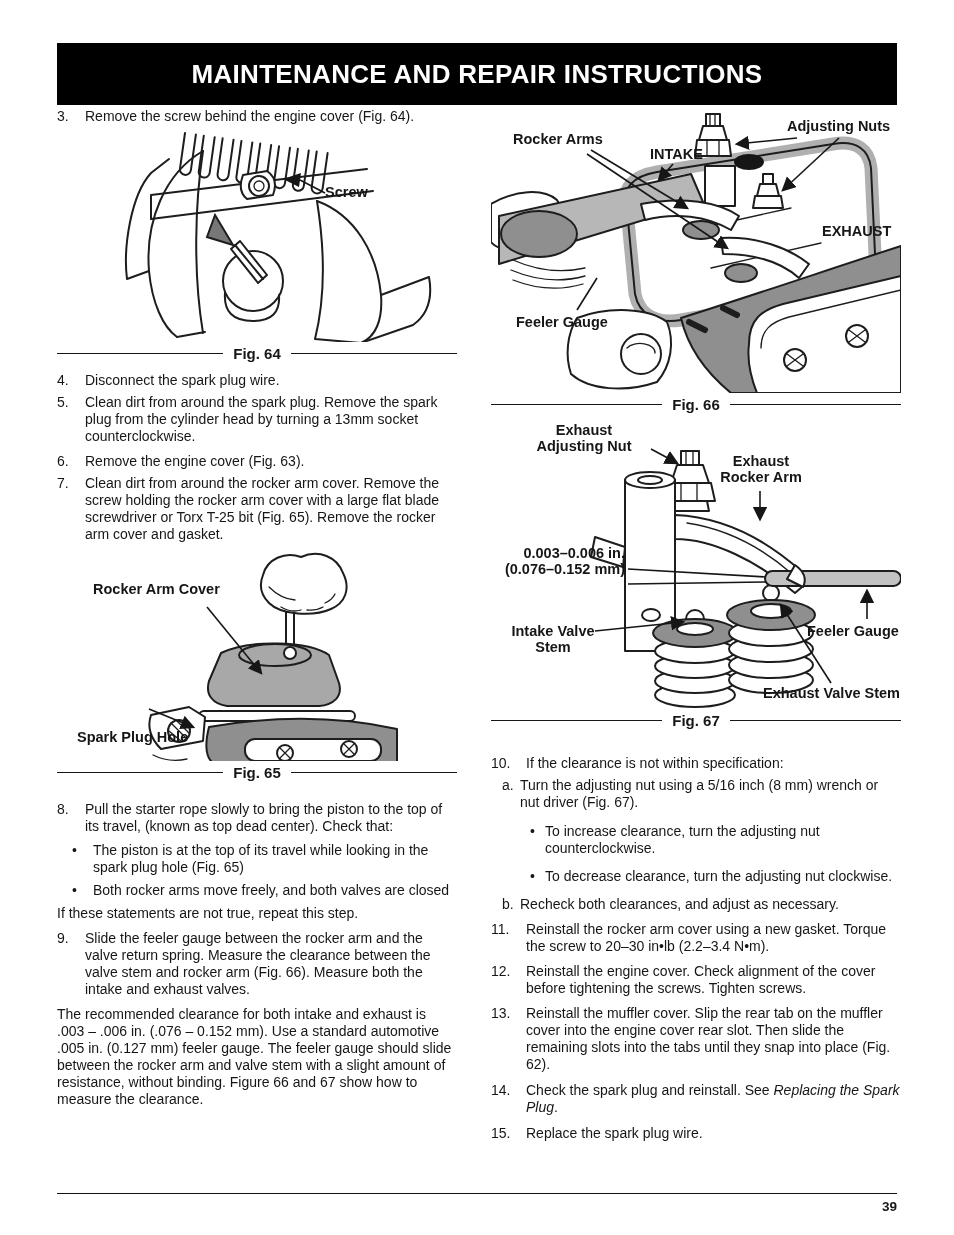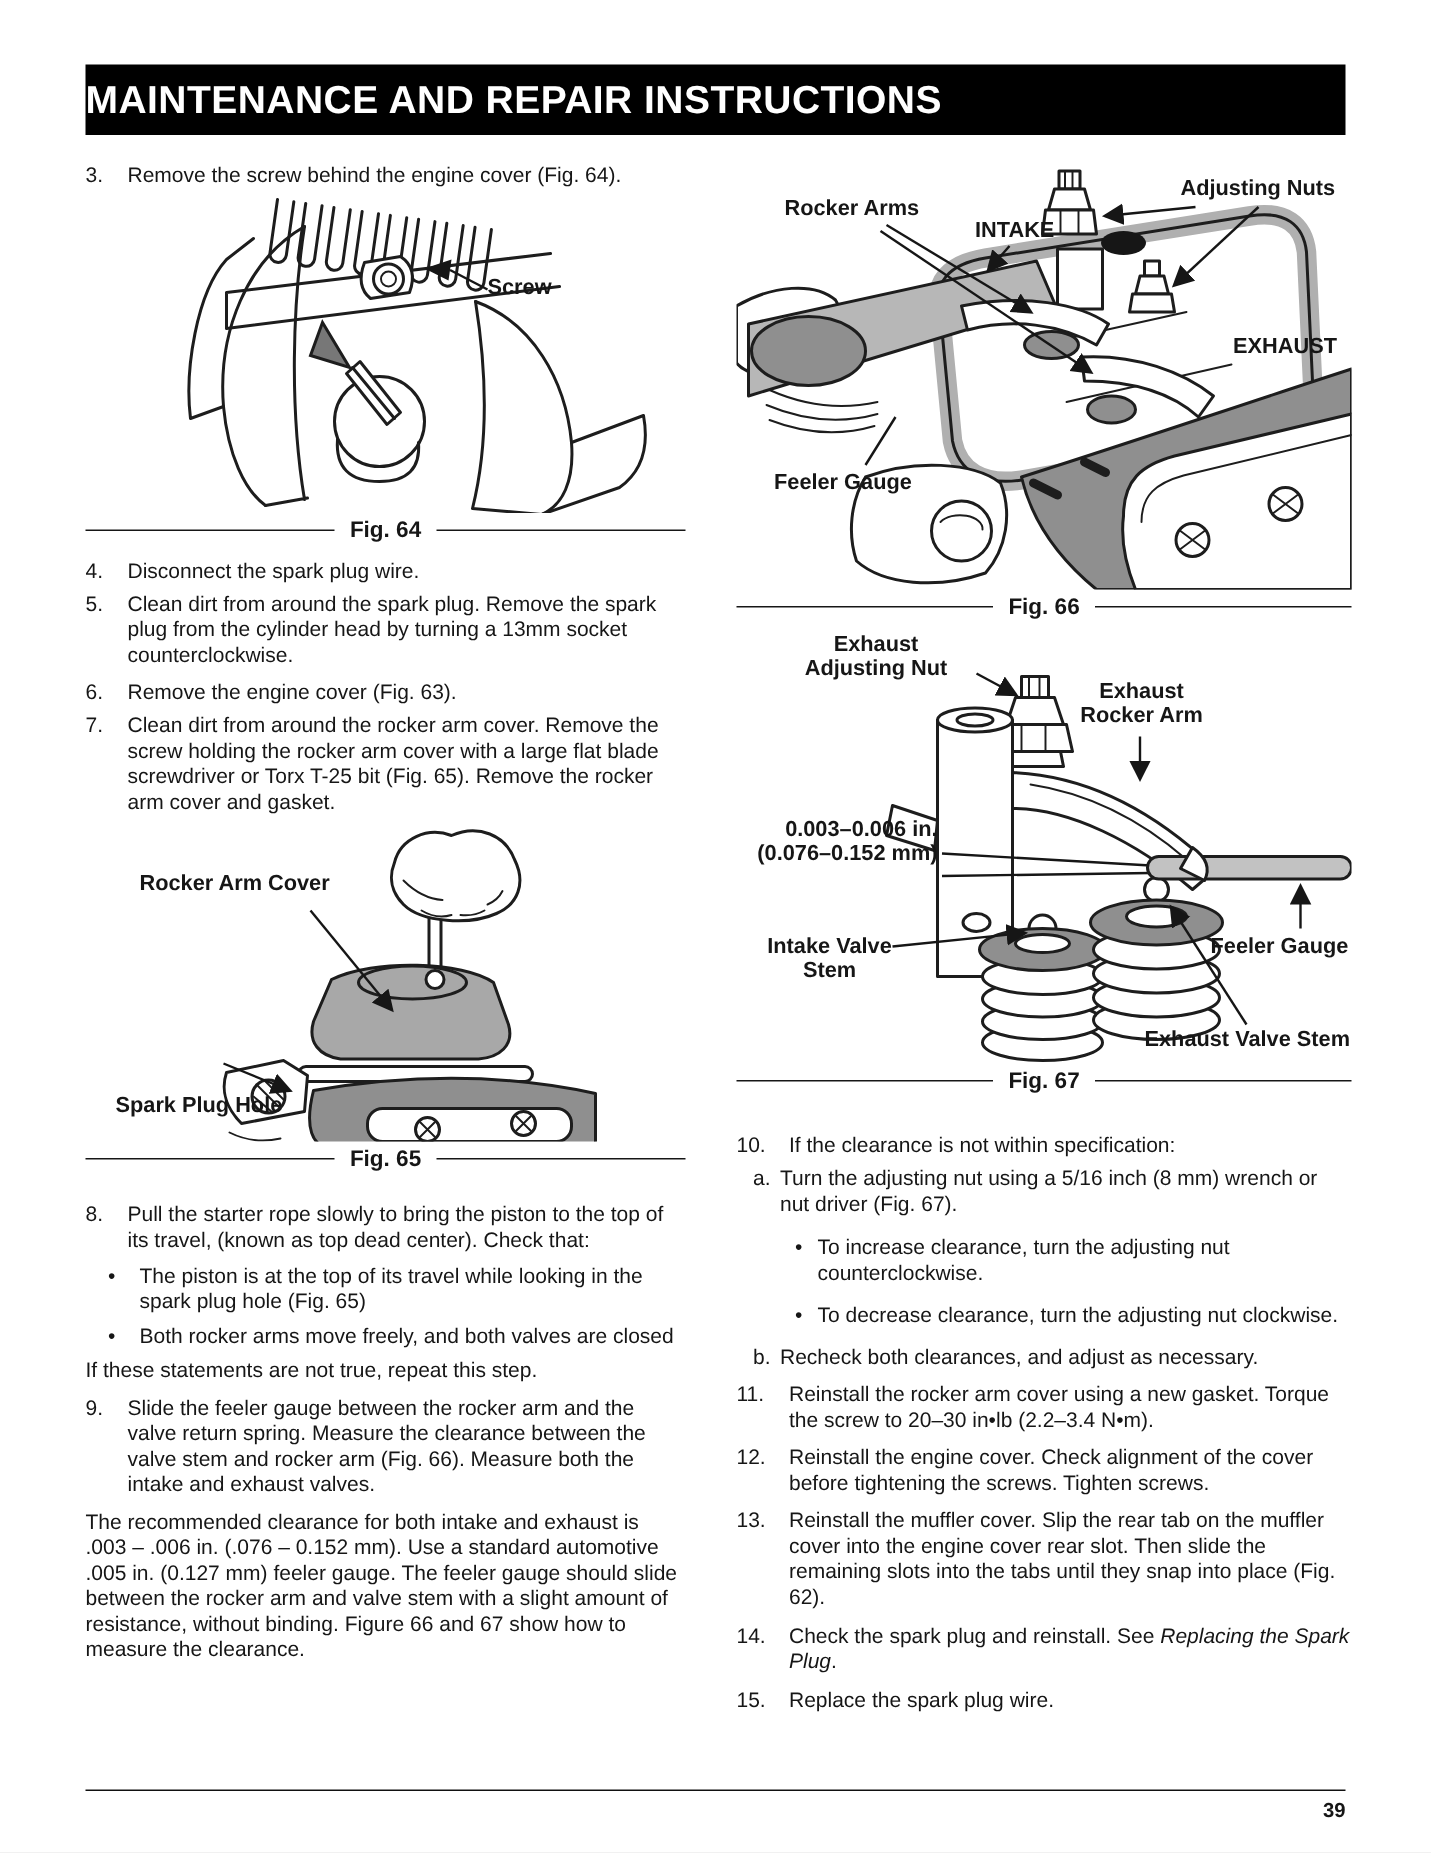--- a/index.html
+++ b/index.html
@@ -1,19 +1,19 @@
 <!DOCTYPE html>
 <html><head>
 <meta charset="utf-8">
 <style>
   html,body{margin:0;padding:0;background:#e8e8e8;}
   .sheet{position:relative;width:954px;height:1235px;background:#ffffff;
          font-family:"Liberation Sans",sans-serif;color:#161616;overflow:hidden;}
-  .titlebar{position:absolute;left:57px;top:43px;width:840px;height:47px;background:#000;
-            color:#fff;display:flex;align-items:center;
+  .titlebar{position:absolute;left:57px;top:43px;width:840px;height:62px;background:#000;
+            color:#fff;display:flex;align-items:center;justify-content:center;
             font-weight:bold;font-size:26px;letter-spacing:.3px;}
   .col{position:absolute;top:108px;font-size:14px;line-height:17px;}
   .col-left{left:57px;width:400px;}
   .col-right{left:491px;width:410px;}
   .step{display:flex;}
   .col-left .step>.num{flex:0 0 28px;}
   .col-right .step>.num{flex:0 0 35px;}
   .sub{display:flex;margin-left:11px;}
   .sub>.num{flex:0 0 18px;}
   .bul{display:flex;}
@@ -204,21 +204,21 @@
         <circle class="s" cx="150" cy="246" r="20"></circle>
         <path class="s1" d="M136 240 a15 9 0 0 1 28 5"></path>
         <path class="thk" d="M198 214 L214 222 M232 200 L246 207"></path>
         <line class="ld" x1="100" y1="42" x2="196" y2="100" marker-end="url(#arw)"></line>
         <line class="ld" x1="96" y1="46" x2="236" y2="140" marker-end="url(#arw)"></line>
         <line class="ld" x1="182" y1="56" x2="168" y2="72" marker-end="url(#arw)"></line>
         <line class="ld" x1="306" y1="30" x2="246" y2="36" marker-end="url(#arw)"></line>
         <line class="ld" x1="348" y1="30" x2="292" y2="82" marker-end="url(#arw)"></line>
         <line class="ld" x1="86" y1="202" x2="106" y2="170"></line>
       </svg>
-      <div class="flabel" style="left:32px;top:23px;">Rocker Arms</div>
+      <div class="flabel" style="left:22px;top:23px;">Rocker Arms</div>
       <div class="flabel" style="left:159px;top:38px;">INTAKE</div>
       <div class="flabel" style="left:296px;top:10px;">Adjusting Nuts</div>
       <div class="flabel" style="left:331px;top:115px;">EXHAUST</div>
       <div class="flabel" style="left:25px;top:206px;">Feeler Gauge</div>
     </div>
     <div class="figcap" style="margin:2px 0 6px;">
       <span class="rule"></span>
       <span class="cap">Fig. 66</span>
       <span class="rule"></span>
     </div>

